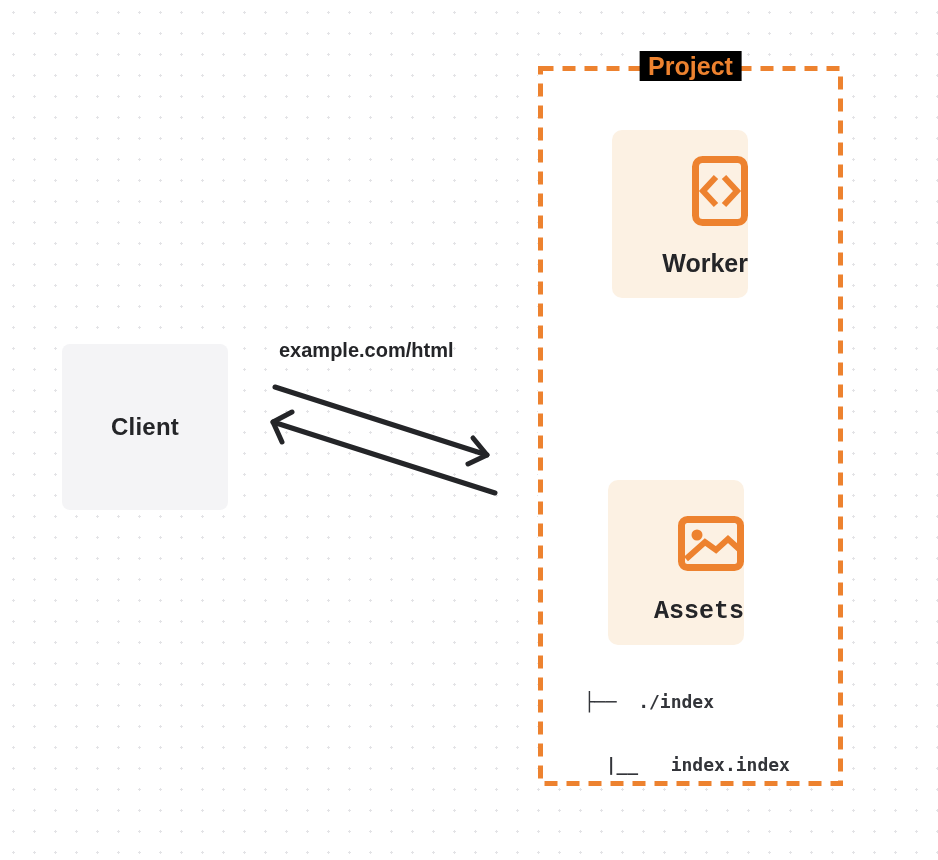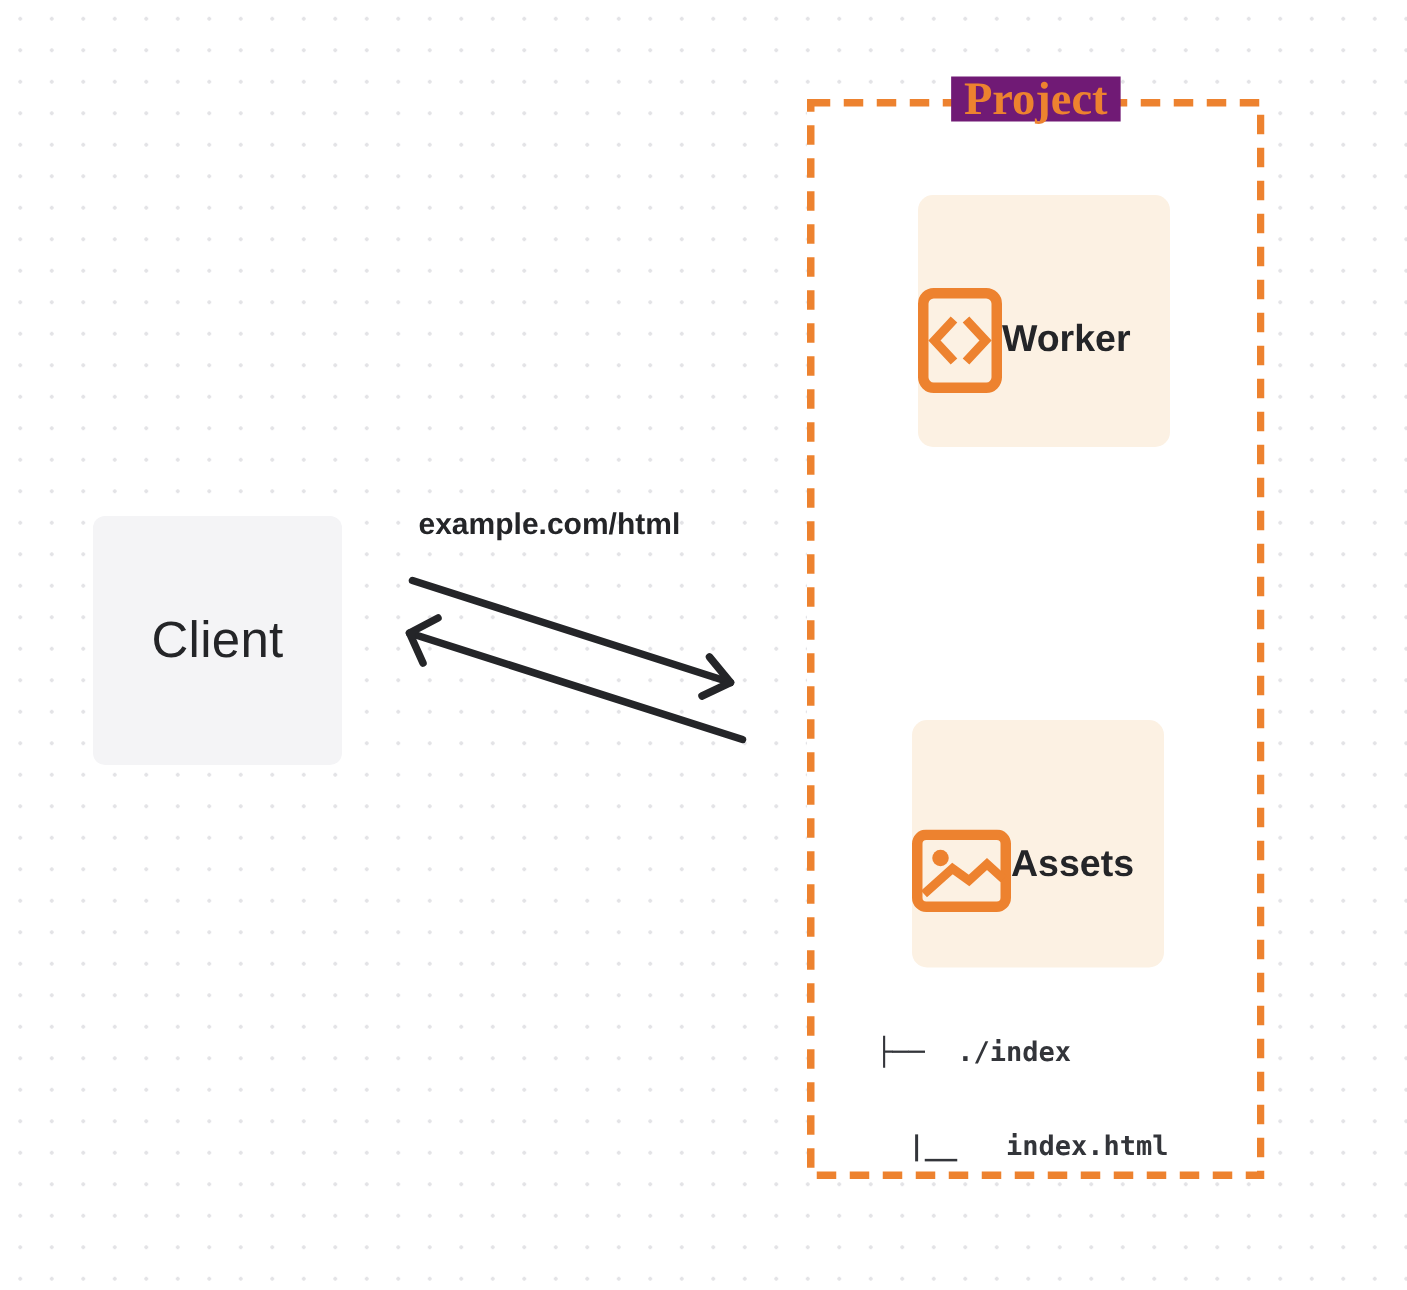--- a/index.html
+++ b/index.html
@@ -28,22 +28,22 @@
   
   .client-card {
     position: absolute;
     left: 62px; top: 344px;
     width: 166px; height: 166px;
     background: var(--client_gray);
     border-radius: 8px;
     display: flex; align-items: center; justify-content: center;
   }
   .box-label {
-    font-size: 34px;
-    font-weight: 400;
+    font-size: 24px;
+    font-weight: 700;
     color: var(--ink);
     letter-spacing: 0.2px;
     line-height: 28px;
   }
 
   
   .request-label {
     position: absolute;
     left: 279px; top: 339px;
     font-size: 20px;
@@ -76,41 +76,41 @@
     fill: none;
     stroke: var(--accent);
     stroke-width: 5;
     stroke-dasharray: 13 9;
   }
   .project-label {
     position: absolute;
     top: -15px;
     left: 50%;
     transform: translateX(-50%);
-    background: #701a75;
+    background: #000000;
     padding: 0 9px;
     color: var(--accent);
-    font-size: 31px;
+    font-size: 25px;
     font-weight: 700;
     line-height: 30px;
     white-space: nowrap;
-    font-family: Liberation Serif, serif;
   }
 
   
   .card {
     position: absolute;
-    width: 168px;
+    width: 136px;
     background: var(--cream);
     border-radius: 10px;
     display: flex;
-    align-items: center;
+    flex-direction: column;
+    align-items: flex-end;
   }
   .worker-card { left: 74px; top: 64px; height: 168px; }
-  .assets-card { left: 70px; top: 414px; height: 165px; }
+  .assets-card { left: 70px; top: 414px; height: 165px; font-family: Liberation Mono, monospace; }
   .worker-card .oicon { margin-top: 26px; }
   .assets-card .oicon { margin-top: 36px; }
   .worker-card .card-label { margin-top: 23px; }
   .assets-card .card-label { margin-top: 27px; }
   .card-label {
     font-size: 25px;
     font-weight: 700;
     color: var(--ink);
     line-height: 28px;
   }
@@ -177,18 +177,18 @@
       <svg class="oicon" width="66" height="55" viewBox="0 0 66 55" aria-hidden="true">
         <rect class="ostroke" x="3.5" y="3.5" width="59" height="48" rx="6"></rect>
         <circle class="ofill" cx="19" cy="19" r="5.5"></circle>
         <path class="ostroke-thin" d="M8 43 L27 26 L38 34 L50 23 L61 33"></path>
       </svg>
       <div class="card-label">Assets</div>
     </div>
 
     <div class="file-tree">
       <div>├──  ./index</div>
-      <div>  |__   index.html</div>
+      <div>  |__   index.index</div>
       
     </div>
   </div>
 
 </div>
 
 </body></html>

